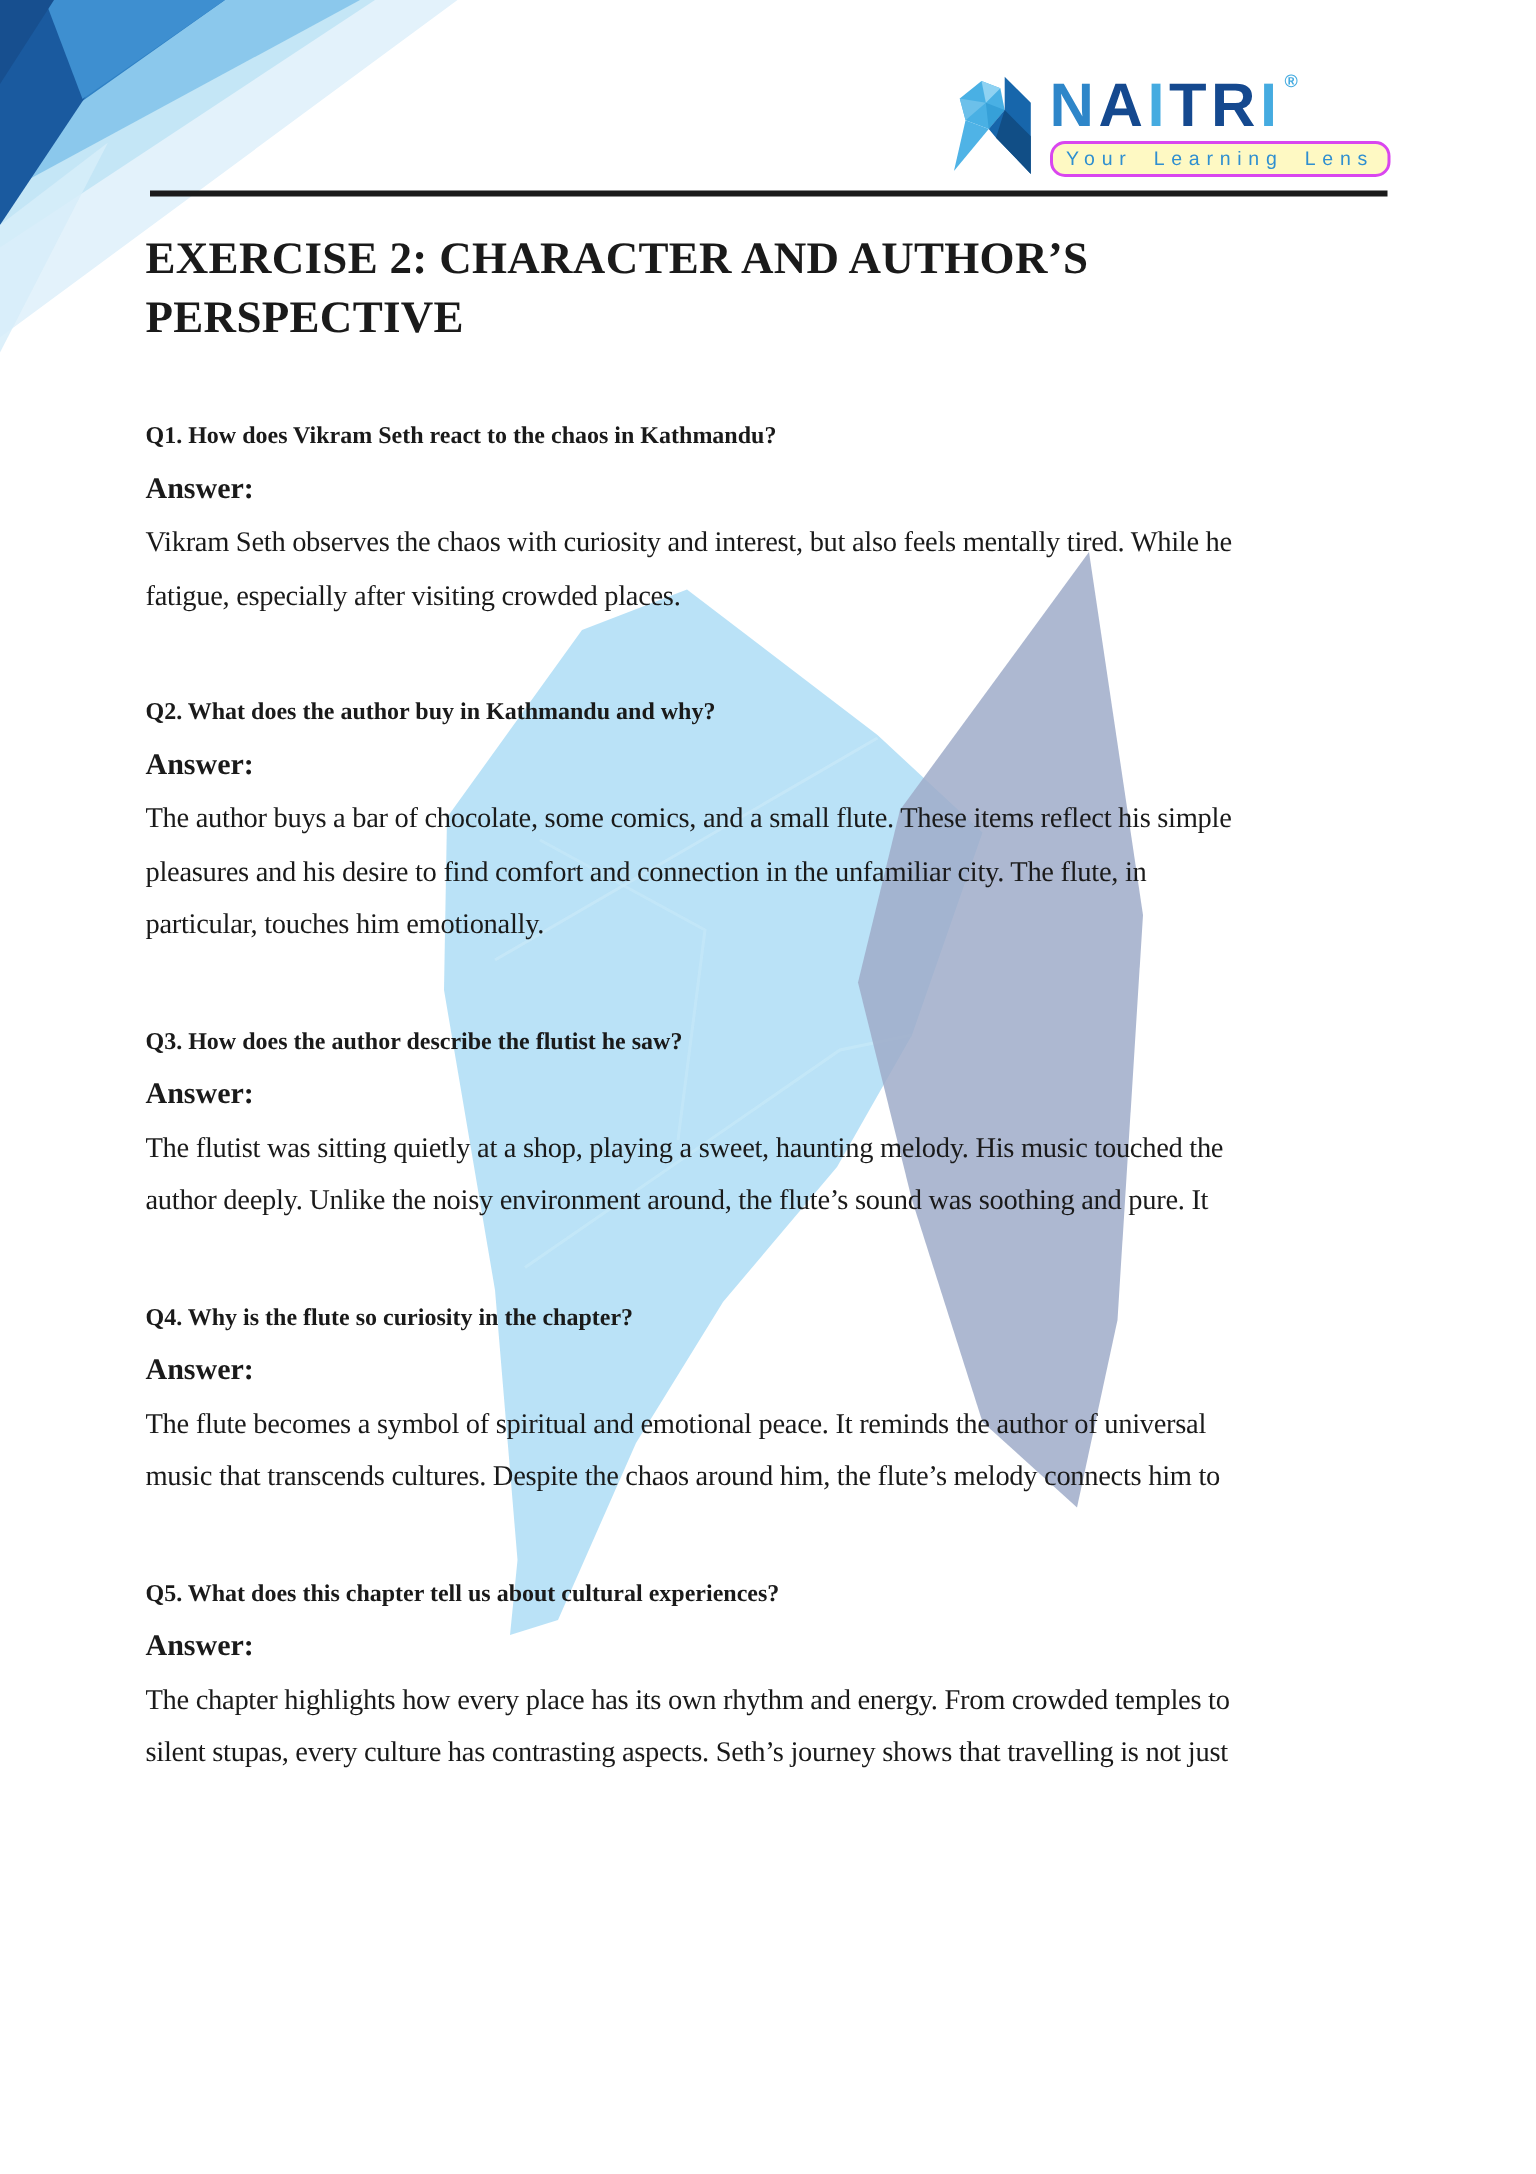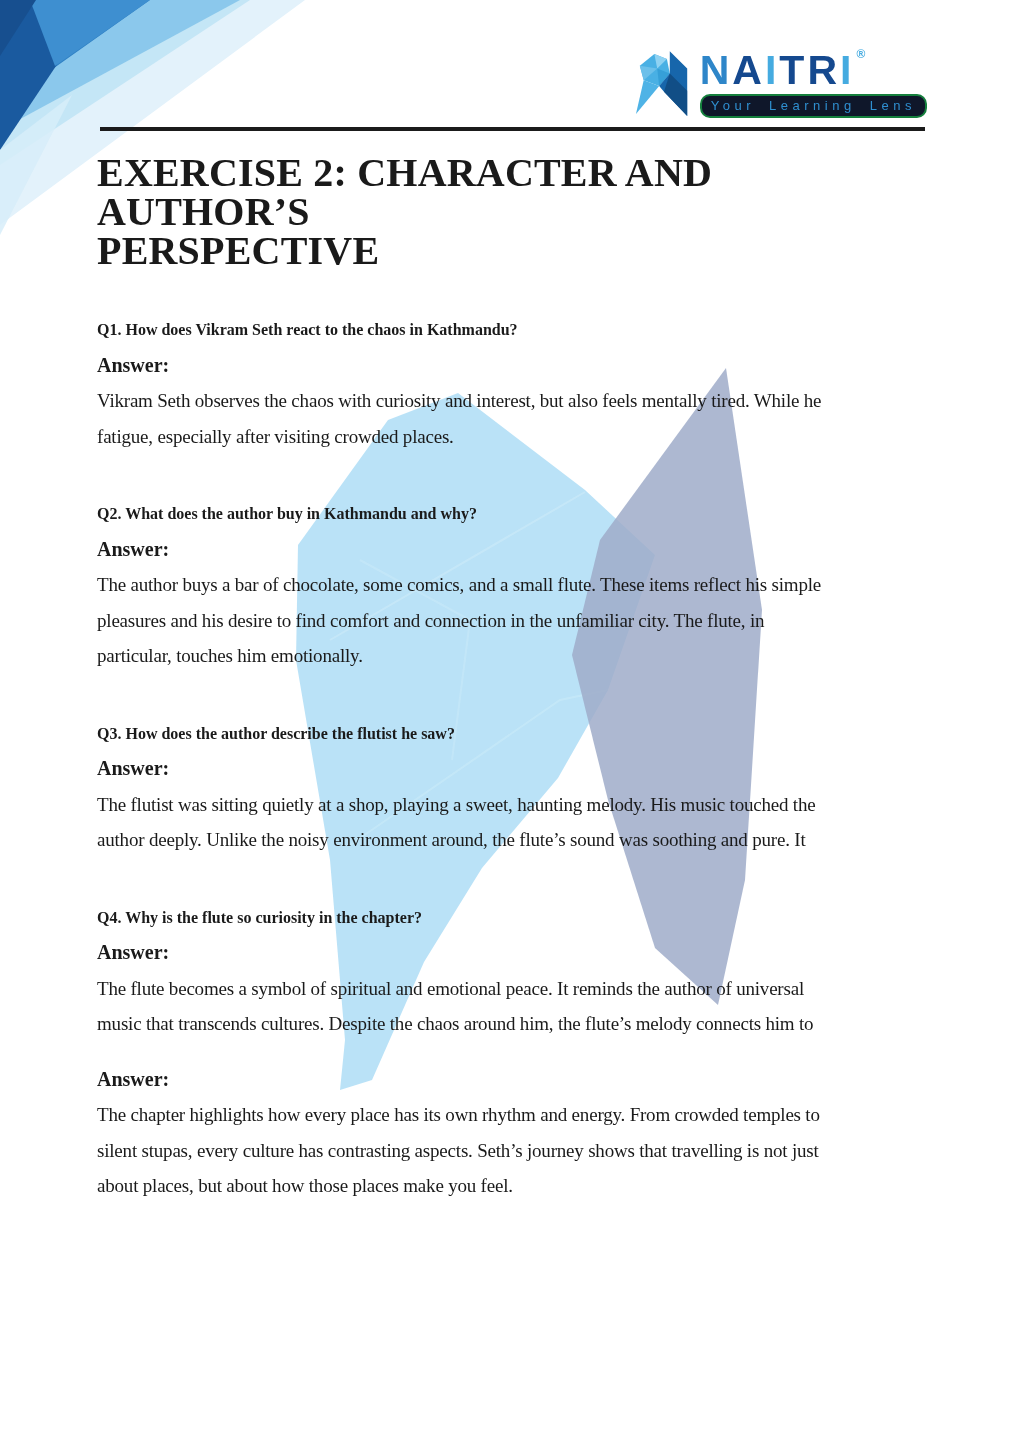--- a/index.html
+++ b/index.html
@@ -22,35 +22,35 @@
   }
   .logo-icon{width:58px;height:74px;flex:0 0 auto;}
   .logo-text{display:flex;flex-direction:column;align-items:flex-start;}
   .logo-name{
     display:flex;align-items:flex-start;
     font-weight:bold;font-size:41px;line-height:44px;letter-spacing:3px;
   }
   .logo-name .reg{font-size:12px;line-height:12px;margin-left:2px;margin-top:0;}
   .logo-tagline{
     margin-top:2px;
-    border:2px solid #15803d;border-radius:10px;
-    background:#0f172a;
+    border:2px solid #d946ef;border-radius:10px;
+    background:#fef9c3;
     padding:2px 9px 3px 9px;
     font-size:13px;letter-spacing:4.5px;word-spacing:6px;
     white-space:nowrap;
   }
   .header-rule{
     position:absolute;left:100px;top:127px;width:825px;height:3.5px;
   }
   
   .content{
     position:absolute;left:97px;top:153px;width:832px;
   }
   .doc-title{
-    font-size:40px;font-weight:bold;line-height:39px;letter-spacing:0.2px;
+    font-size:30px;font-weight:bold;line-height:39px;letter-spacing:0.2px;
     margin-bottom:23px;
   }
   .qa-block{margin-bottom:20px;}
   .q-heading{
     font-size:16px;font-weight:bold;line-height:35.5px;white-space:nowrap;margin-top:42px;
   }
   .a-label{
     font-size:20px;font-weight:bold;line-height:35.5px;
   }
   .a-line{
@@ -136,19 +136,19 @@
     </div>
 
     <div class="qa-block">
       <div class="q-heading">Q4. Why is the flute so curiosity in the chapter?</div>
       <div class="a-label">Answer:</div>
       <div class="a-line">The flute becomes a symbol of spiritual and emotional peace. It reminds the author of universal</div>
       <div class="a-line">music that transcends cultures. Despite the chaos around him, the flute’s melody connects him to</div>
     </div>
 
     <div class="qa-block">
+      <div class="q-heading">Q5. What does this chapter tell us about cultural experiences?</div>
       <div class="a-label">Answer:</div>
       <div class="a-line">The chapter highlights how every place has its own rhythm and energy. From crowded temples to</div>
       <div class="a-line">silent stupas, every culture has contrasting aspects. Seth’s journey shows that travelling is not just</div>
-      <div class="a-line">about places, but about how those places make you feel.</div>
     </div>
   </div>
 </div>
 
 </body></html>

